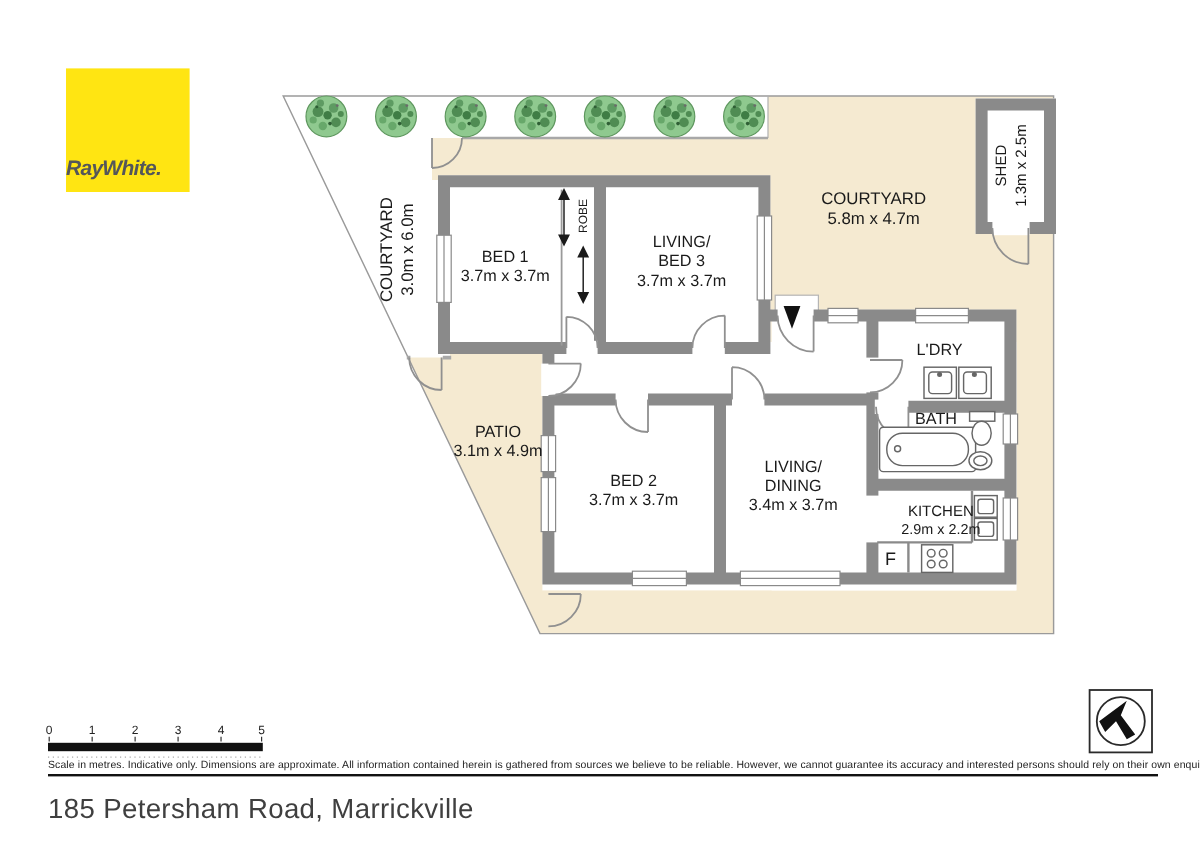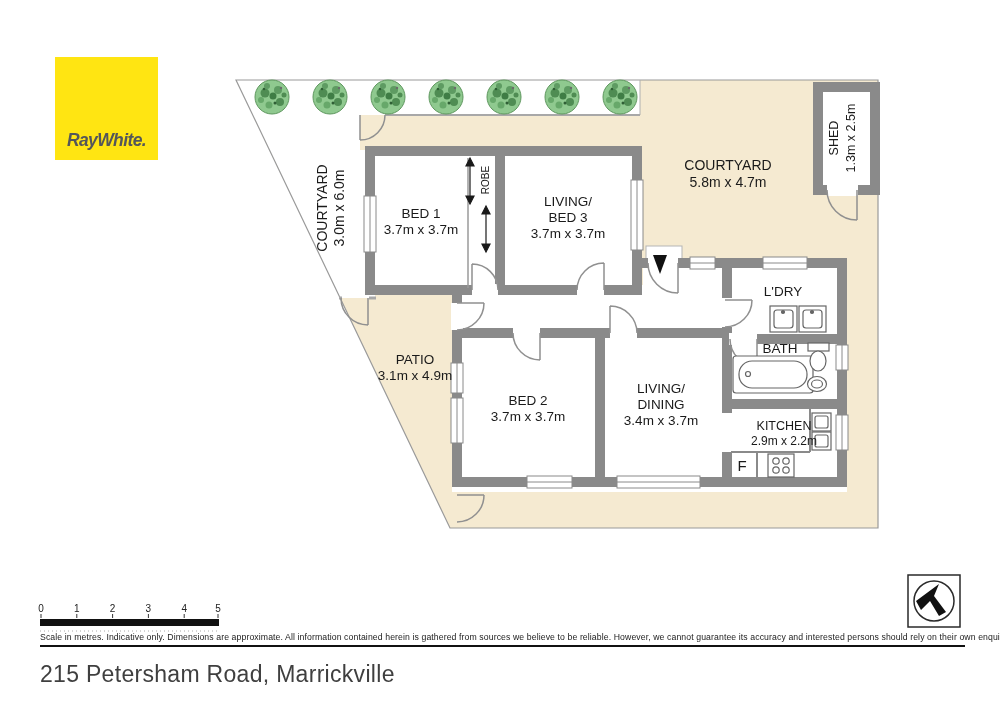--- a/index.html
+++ b/index.html
@@ -1,19 +1,19 @@
 <!DOCTYPE html>
 <html><head>
 <meta charset="utf-8">
 <style>
   html,body{margin:0;padding:0;background:#fff;}
   .page{position:relative;width:1000px;height:707px;background:#fff;
         font-family:"Liberation Sans",sans-serif;overflow:hidden;}
   .logo{position:absolute;left:55px;top:57px;width:103px;height:103px;
-        background:#FFE512;display:flex;align-items:flex-end;justify-content:center;
+        background:#FFE512;display:flex;align-items:flex-end;
         padding-bottom:9px;box-sizing:border-box;}
   .logo span{font-style:italic;font-weight:bold;font-size:17.5px;color:#54565A;letter-spacing:-0.6px;}
   .plan-svg{position:absolute;left:0;top:0;width:1000px;height:707px;}
   .disclaimer{position:absolute;left:40px;top:632px;width:926px;font-size:8.7px;
         color:#222;white-space:nowrap;letter-spacing:0.1px;}
   .rule{position:absolute;left:40px;top:645px;width:925px;height:2px;background:#111;}
   .address{position:absolute;left:40px;top:661px;font-size:23px;color:#3F3F3F;letter-spacing:0.3px;}
   text{fill:#1a1a1a;}
   .lbl{font-size:13.5px;text-anchor:middle;}
   .lbl-lg{font-size:14px;text-anchor:middle;}
@@ -241,15 +241,15 @@
 
     <g>
       <rect x="908" y="575" width="52" height="52" fill="#fff" stroke="#2a2a2a" stroke-width="1.5"></rect>
       <circle cx="934" cy="601" r="20" fill="none" stroke="#2a2a2a" stroke-width="1.5"></circle>
       <path d="M916 601 L939 584 L934 596 L946 612 L939 616 L930 601 L921 610 Z" fill="#111"></path>
     </g>
   </svg>
 
   <div class="disclaimer">Scale in metres. Indicative only. Dimensions are approximate. All information contained herein is gathered from sources we believe to be reliable. However, we cannot guarantee its accuracy and interested persons should rely on their own enquiries.</div>
   <div class="rule"></div>
-  <div class="address">215 Petersham Road, Marrickville</div>
+  <div class="address">185 Petersham Road, Marrickville</div>
 
 </div>
 
 </body></html>

